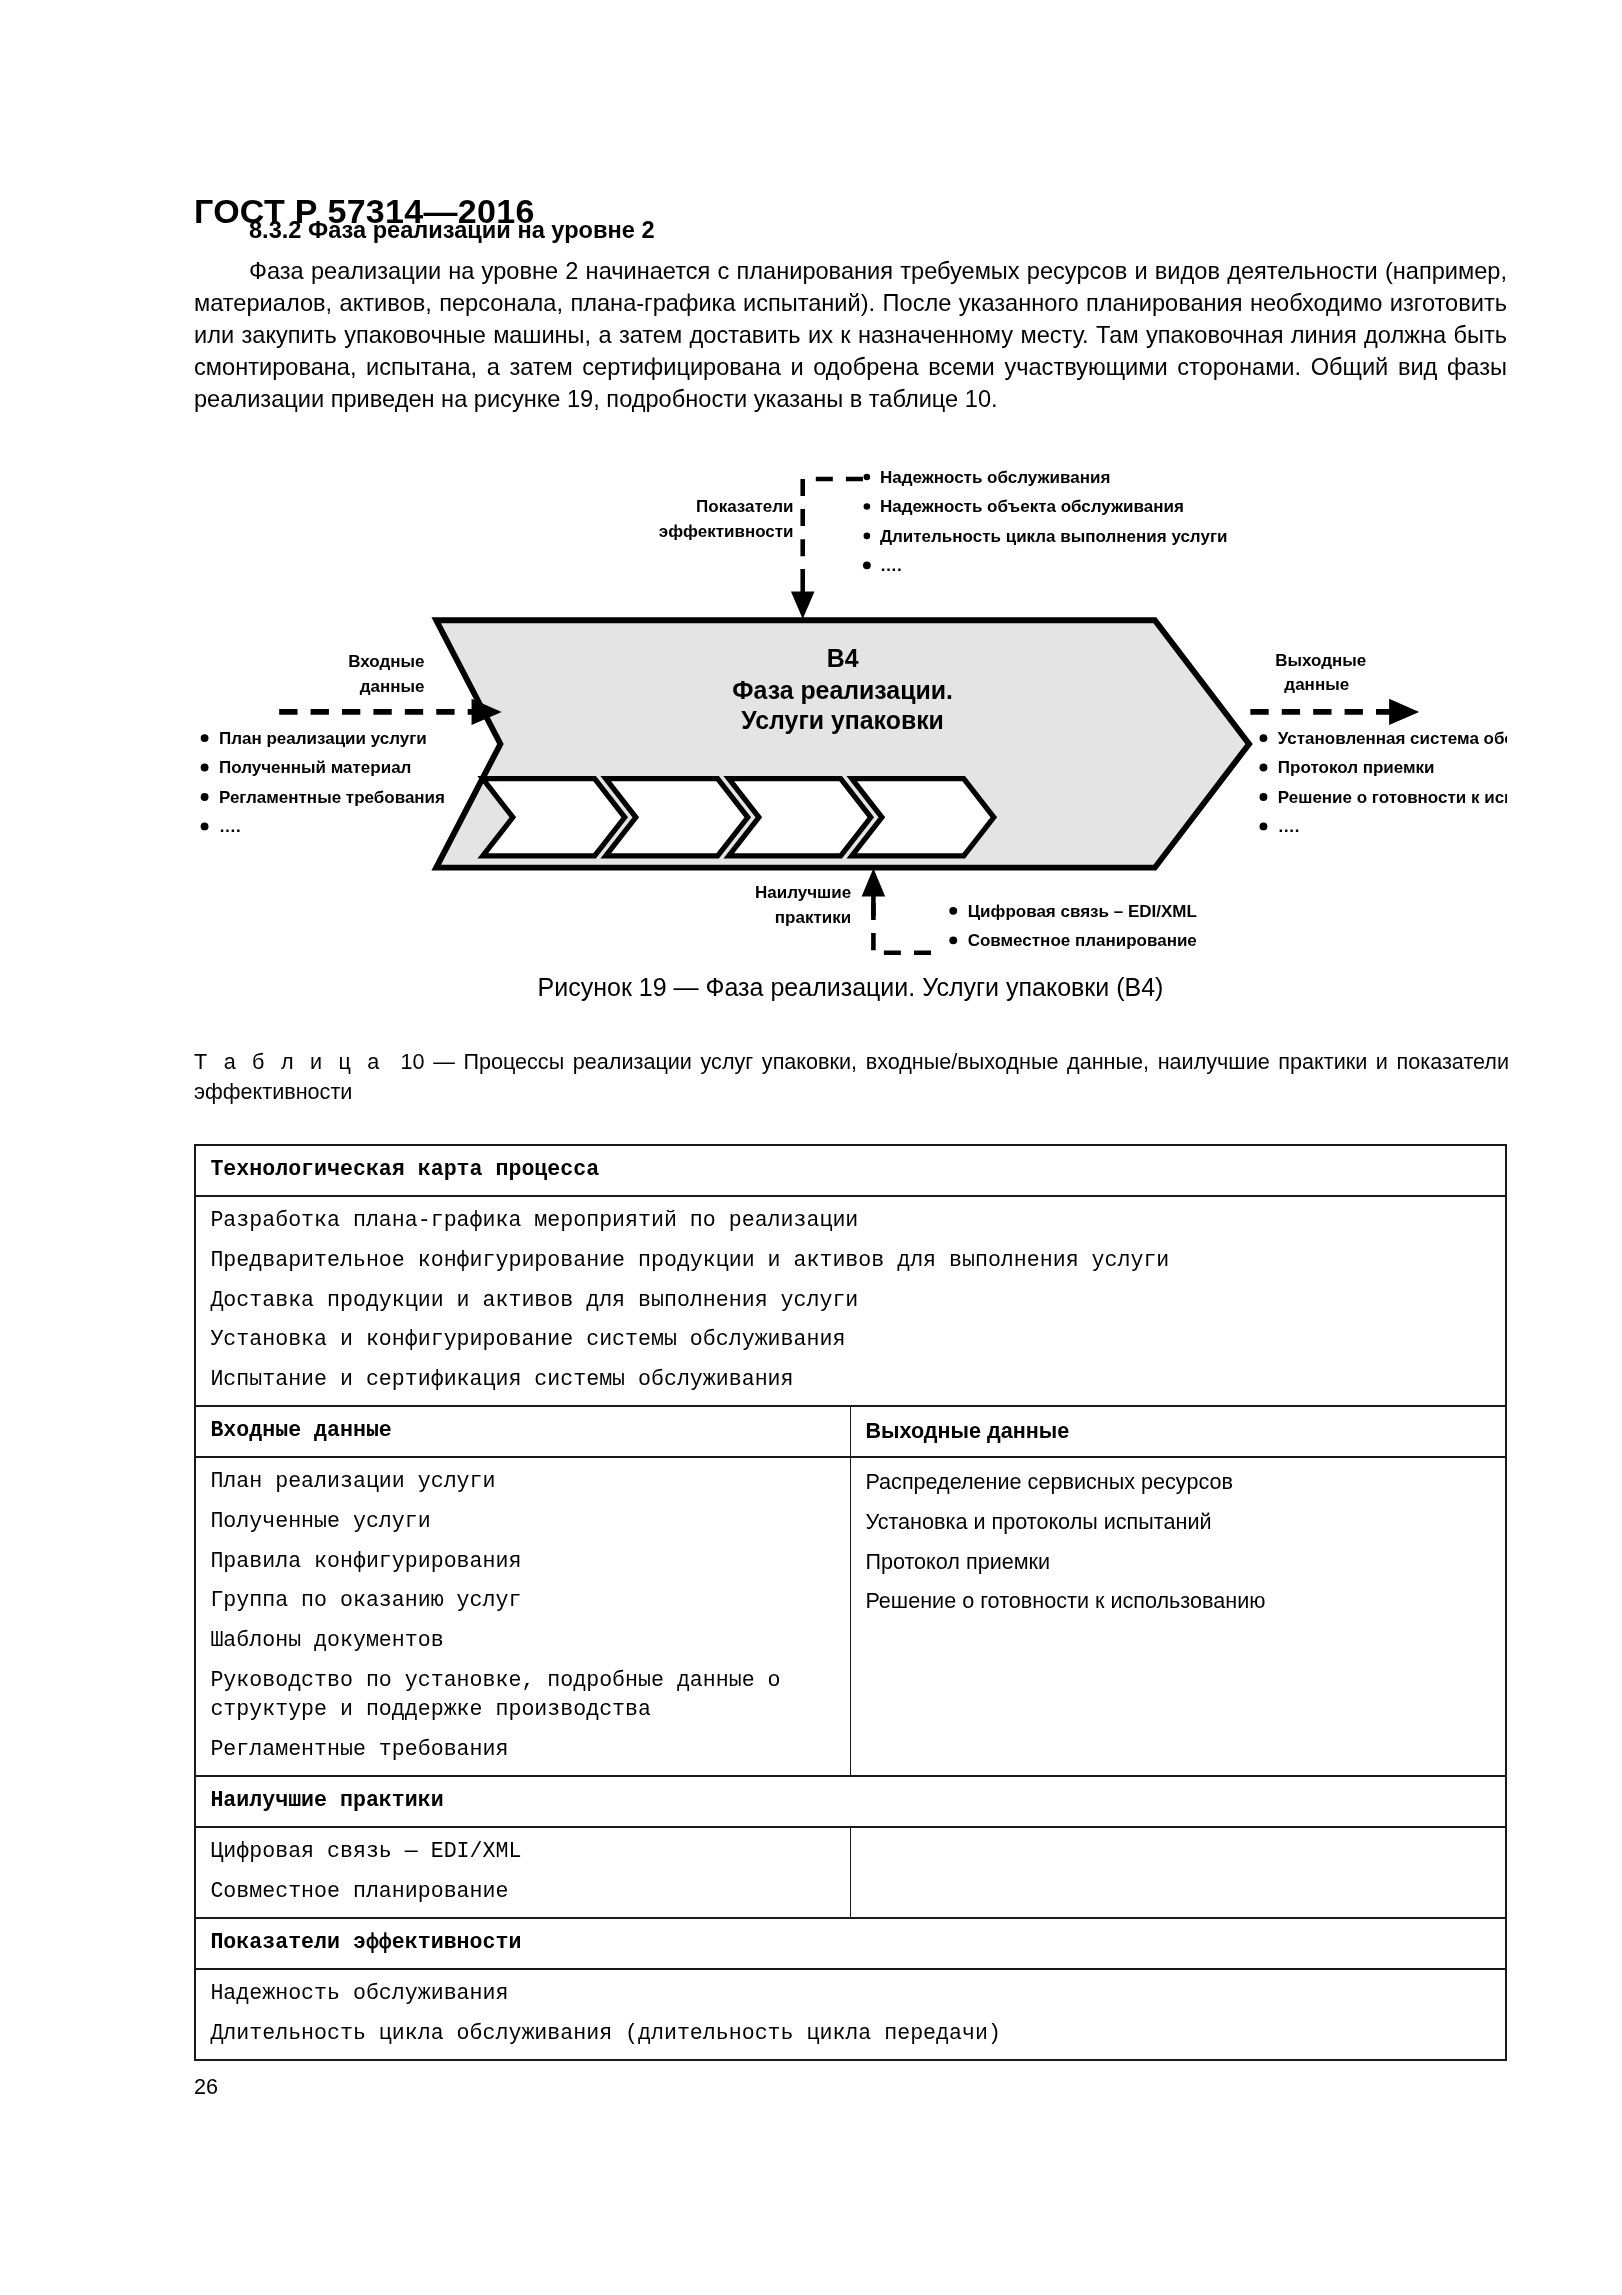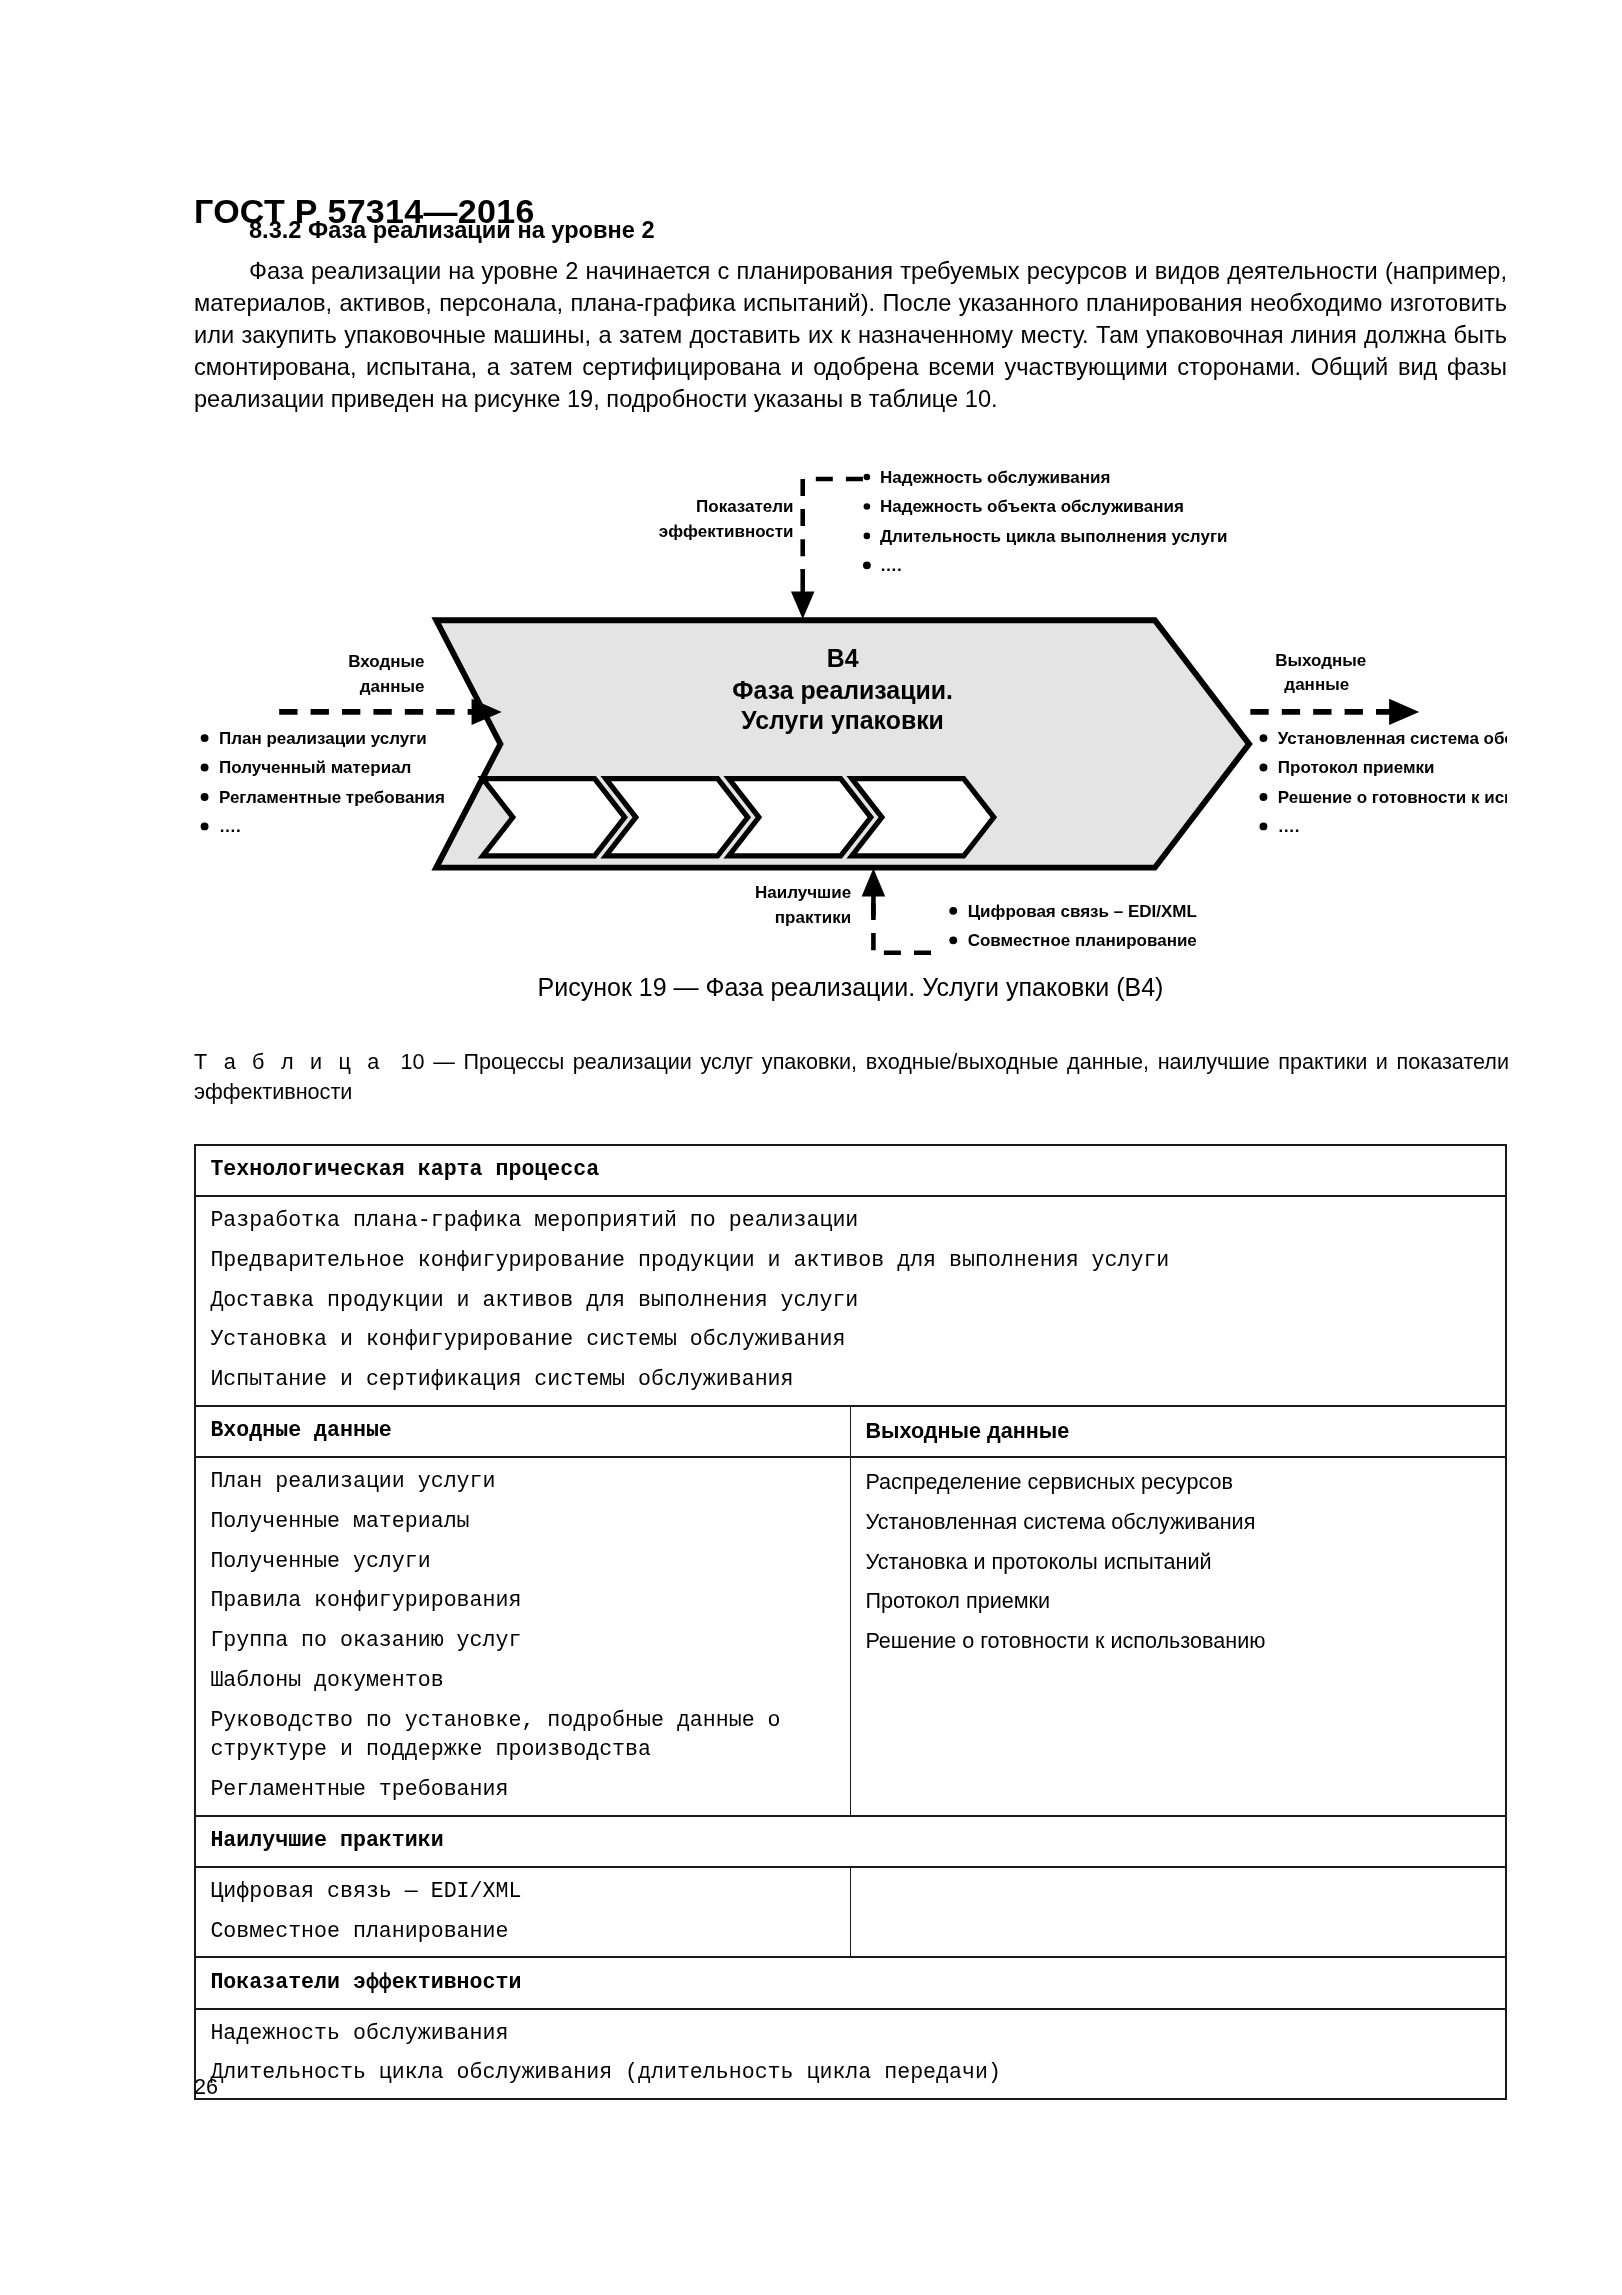--- a/index.html
+++ b/index.html
@@ -297,24 +297,20 @@
       <tr>
         <td class="hdr col-left table-outer-left">Входные данные</td>
         <td class="hdr col-right table-outer-right">Выходные данные</td>
       </tr>
 
       <tr>
         <td class="col-left table-outer-left" style="border-bottom:none;padding-bottom:5.2px;">План реализации услуги</td>
         <td class="col-right table-outer-right" style="border-bottom:none;padding-bottom:5.2px;">Распределение сервисных ресурсов</td>
       </tr>
       <tr>
-        <td class="col-left table-outer-left" style="border-top:none;border-bottom:none;padding-top:5.2px;padding-bottom:5.2px;">Полученные материалы</td>
-        <td class="col-right table-outer-right" style="border-top:none;border-bottom:none;padding-top:5.2px;padding-bottom:5.2px;">Установленная система обслуживания</td>
-      </tr>
-      <tr>
         <td class="col-left table-outer-left" style="border-top:none;border-bottom:none;padding-top:5.2px;padding-bottom:5.2px;">Полученные услуги</td>
         <td class="col-right table-outer-right" style="border-top:none;border-bottom:none;padding-top:5.2px;padding-bottom:5.2px;">Установка и протоколы испытаний</td>
       </tr>
       <tr>
         <td class="col-left table-outer-left" style="border-top:none;border-bottom:none;padding-top:5.2px;padding-bottom:5.2px;">Правила конфигурирования</td>
         <td class="col-right table-outer-right" style="border-top:none;border-bottom:none;padding-top:5.2px;padding-bottom:5.2px;">Протокол приемки</td>
       </tr>
       <tr>
         <td class="col-left table-outer-left" style="border-top:none;border-bottom:none;padding-top:5.2px;padding-bottom:5.2px;">Группа по оказанию услуг</td>
         <td class="col-right table-outer-right" style="border-top:none;border-bottom:none;padding-top:5.2px;padding-bottom:5.2px;">Решение о готовности к использованию</td>

